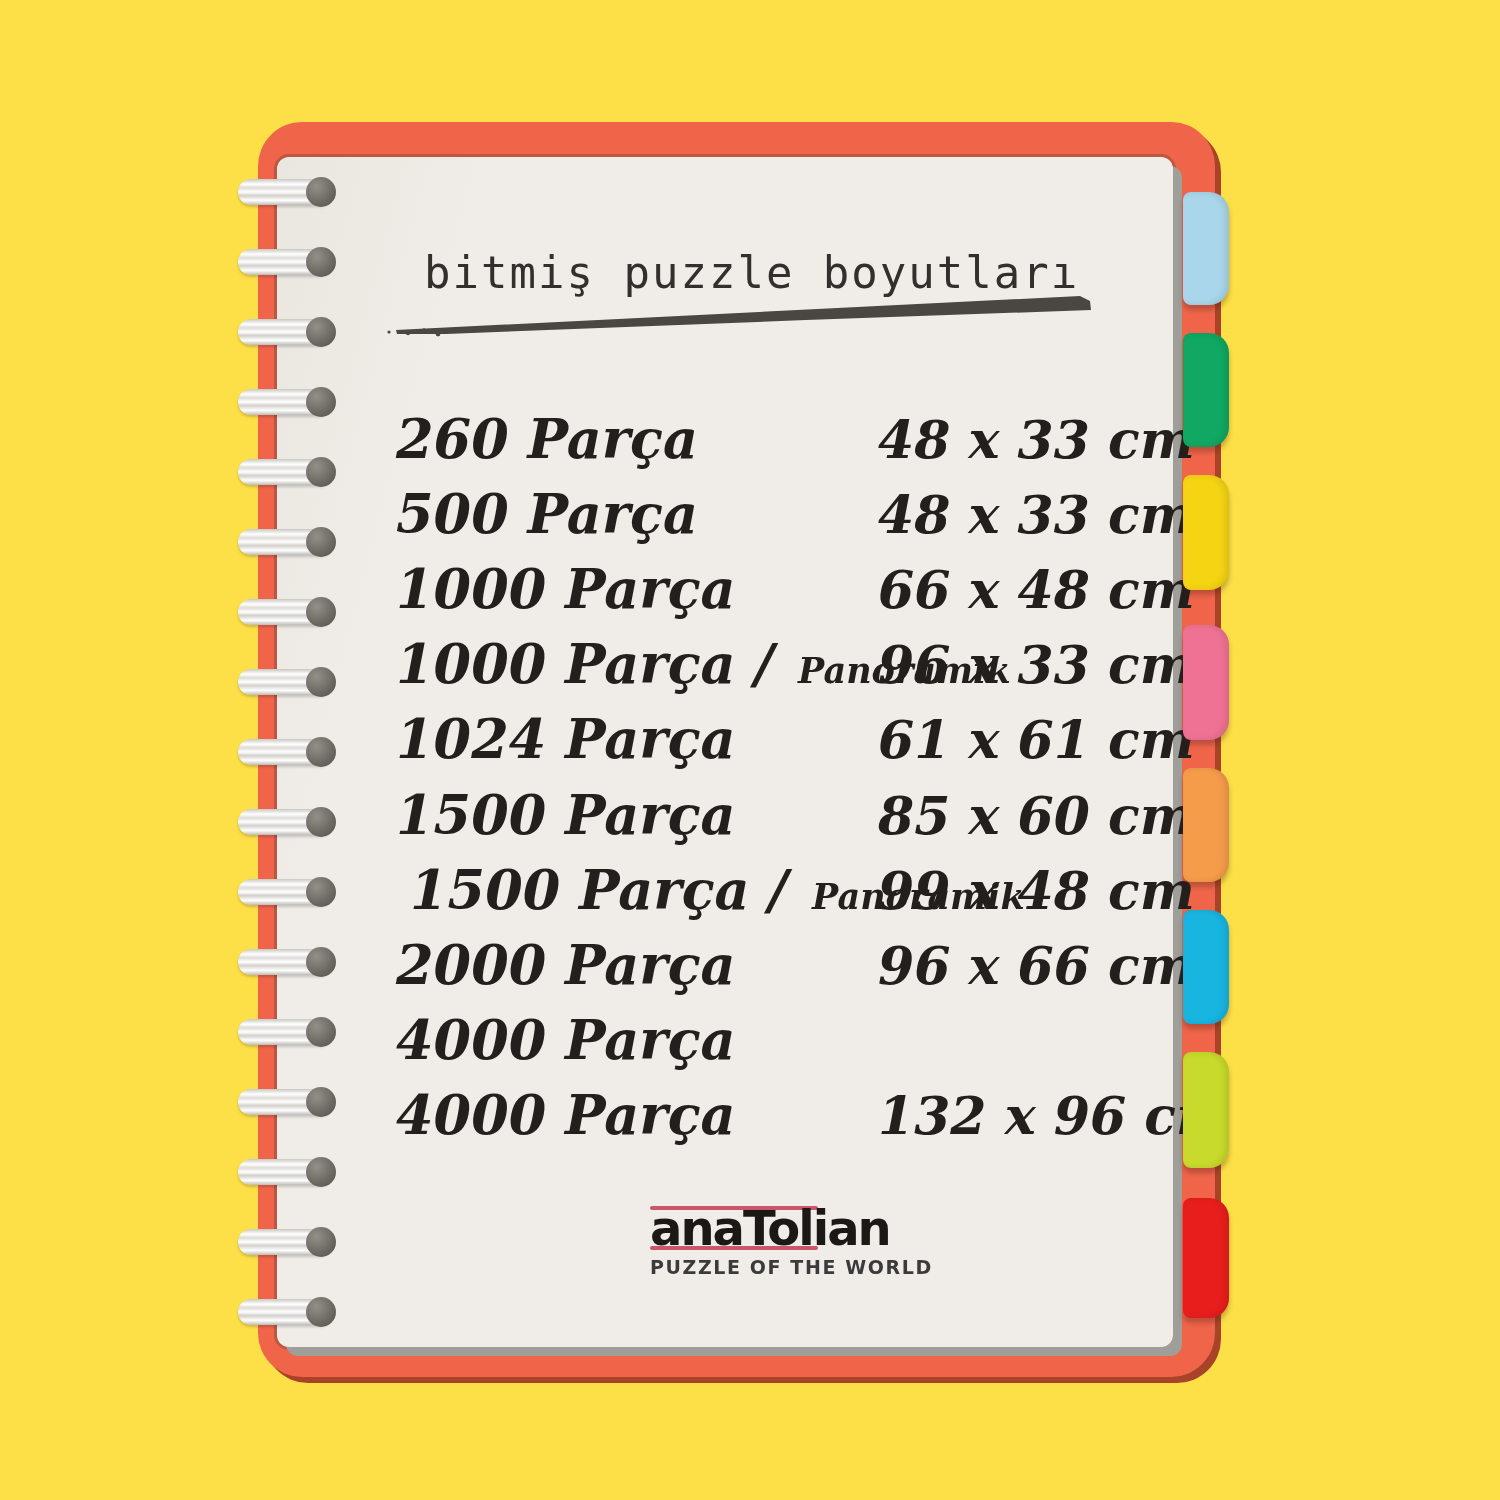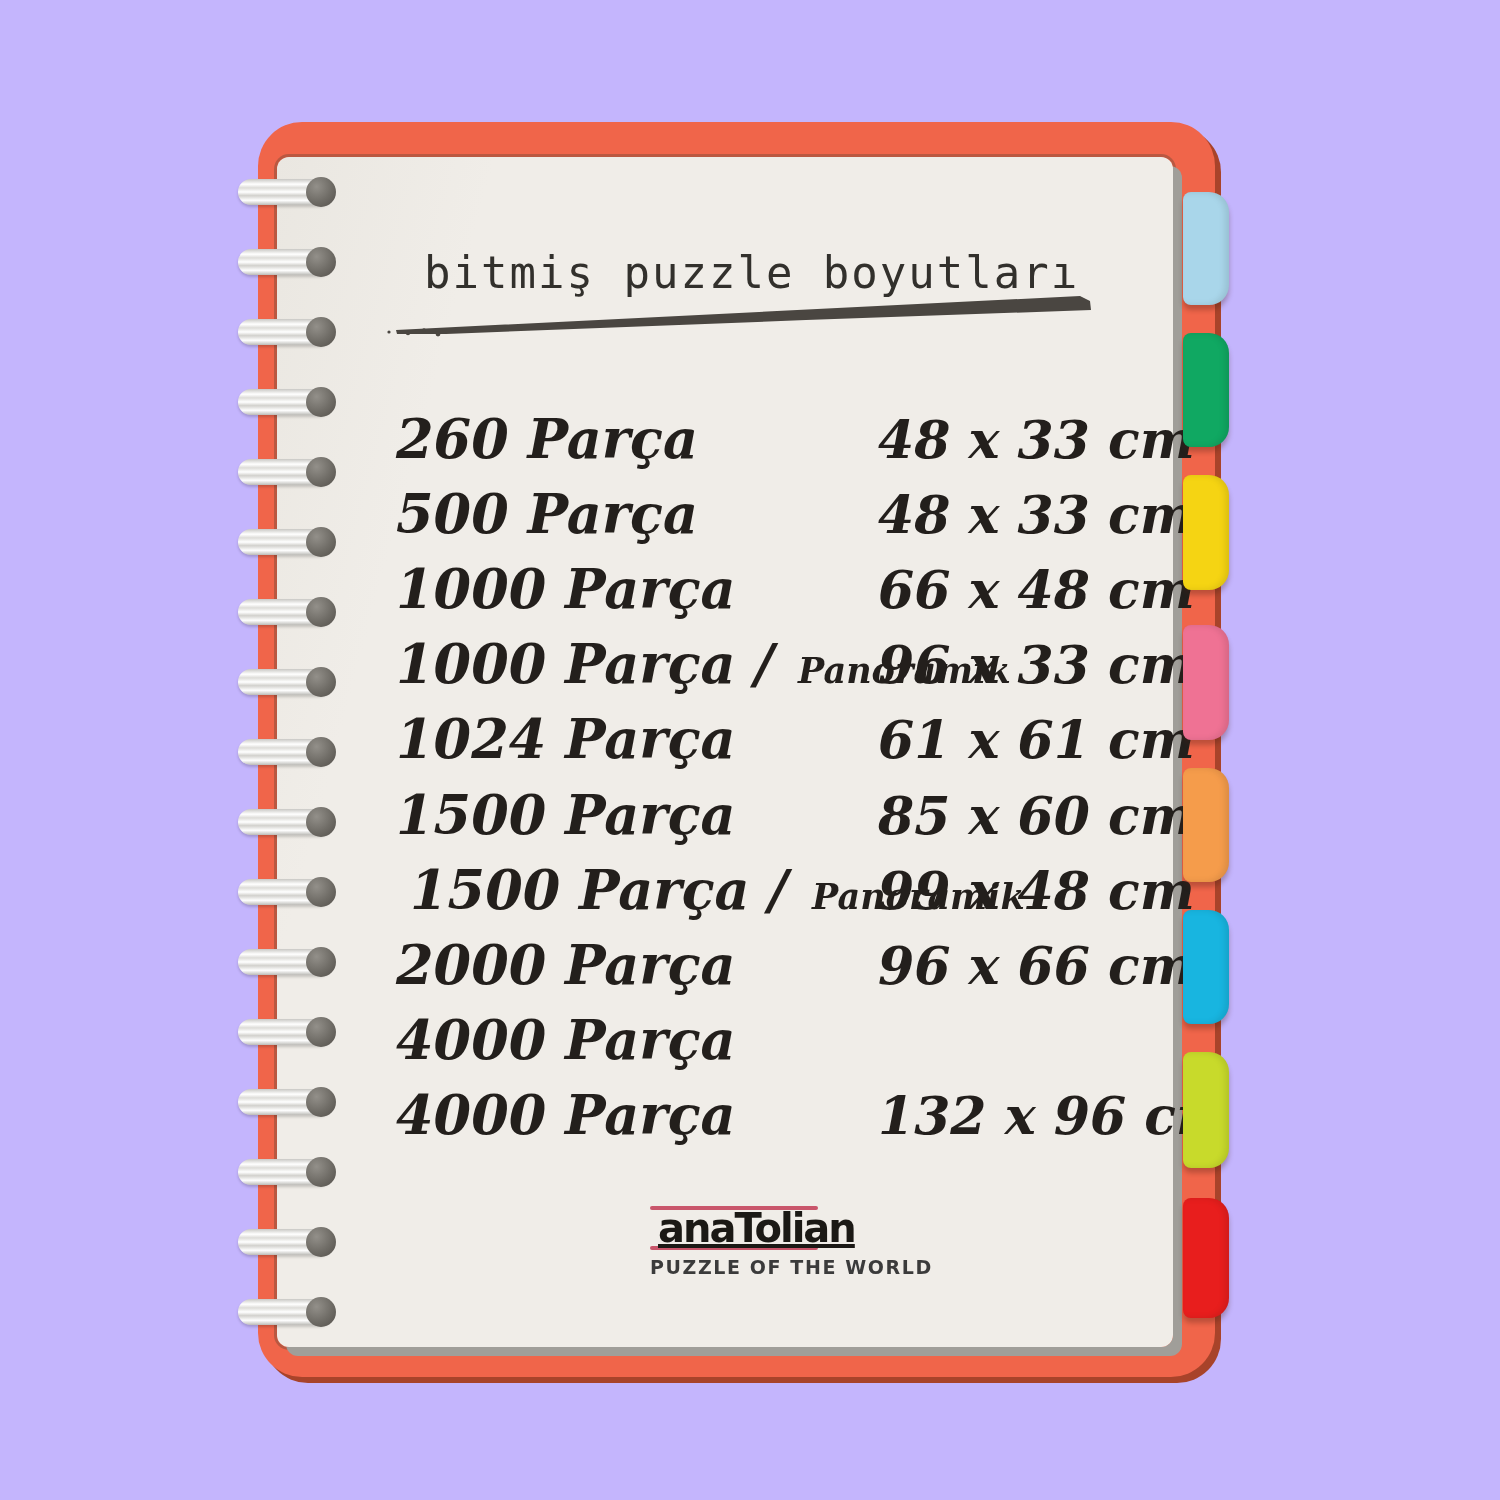--- a/index.html
+++ b/index.html
@@ -1,16 +1,16 @@
 <!DOCTYPE html>
 <html style="--cover: #f0654a; --cover_shadow: #a8432a; --page: #f0ede8; --page_shadow: #a09e99; --ink: #32302c; --ink_dark: #231f1c; --underline: #4a4641; --logo_line: #c9566b; --logo_text: #1b1915; --tagline: #3b3b3b;"><head>
 <meta charset="utf-8">
 <style>
   html,body{margin:0;padding:0;background:#ffffff;}
-  .canvas{position:relative;width:1500px;height:1500px;background:#c4b5fd;overflow:hidden;
+  .canvas{position:relative;width:1500px;height:1500px;background:#fde047;overflow:hidden;
           font-family:"DejaVu Sans", sans-serif;}
 
   
   .cover{position:absolute;left:258px;top:122px;width:957px;height:1255px;
          background:var(--cover);border-radius:44px;
          box-shadow:6px 6px 0 var(--cover_shadow);}
 
   
   .page{position:absolute;left:277px;top:157px;width:896px;height:1190px;
         background:linear-gradient(105deg,#eae7e1 0%, var(--page) 18%, var(--page) 100%);
@@ -28,22 +28,22 @@
   .row{position:relative;height:75.2px;}
   .pieces,.size,.pano{font-family:"DejaVu Serif", serif;font-style:italic;font-weight:bold;
         color:var(--ink_dark);white-space:nowrap;}
   .pieces{position:absolute;left:0;top:50%;transform:translateY(-54%);font-size:54px;}
   .pano{font-size:35px;margin-left:24px;}
   .size{position:absolute;left:482px;top:50%;transform:translateY(-54%);font-size:52px;}
 
   
   .logo{position:absolute;left:650px;top:1206px;width:168px;text-align:center;}
   .logo-line{height:4px;background:var(--logo_line);border-radius:2px;}
-  .logo-word{font-family:"DejaVu Sans", sans-serif;font-weight:bold;font-size:40px;
-             line-height:38px;letter-spacing:-2px;color:var(--logo_text);margin:-1px 8px;text-decoration:underline;}
+  .logo-word{font-family:"DejaVu Sans", sans-serif;font-weight:bold;font-size:48px;
+             line-height:38px;letter-spacing:-2px;color:var(--logo_text);margin:-1px 0;}
   .logo-tagline{font-family:"DejaVu Sans", "Liberation Sans", sans-serif;font-weight:bold;
              font-size:19px;letter-spacing:1.6px;color:var(--tagline);margin-top:6px;white-space:nowrap;text-align:center;}
 
   
   .tab{position:absolute;left:1183px;width:46px;border-radius:8px 20px 20px 8px;
        box-shadow:0 5px 5px rgba(70,30,20,0.30), inset -4px 0 6px rgba(0,0,0,0.10);}
 
   
   .ring{position:absolute;left:238px;width:94px;height:26px;border-radius:13px;
         background:linear-gradient(180deg,#c9c8c4 0%,#ffffff 20%,#dddcd8 34%,#ffffff 50%,

